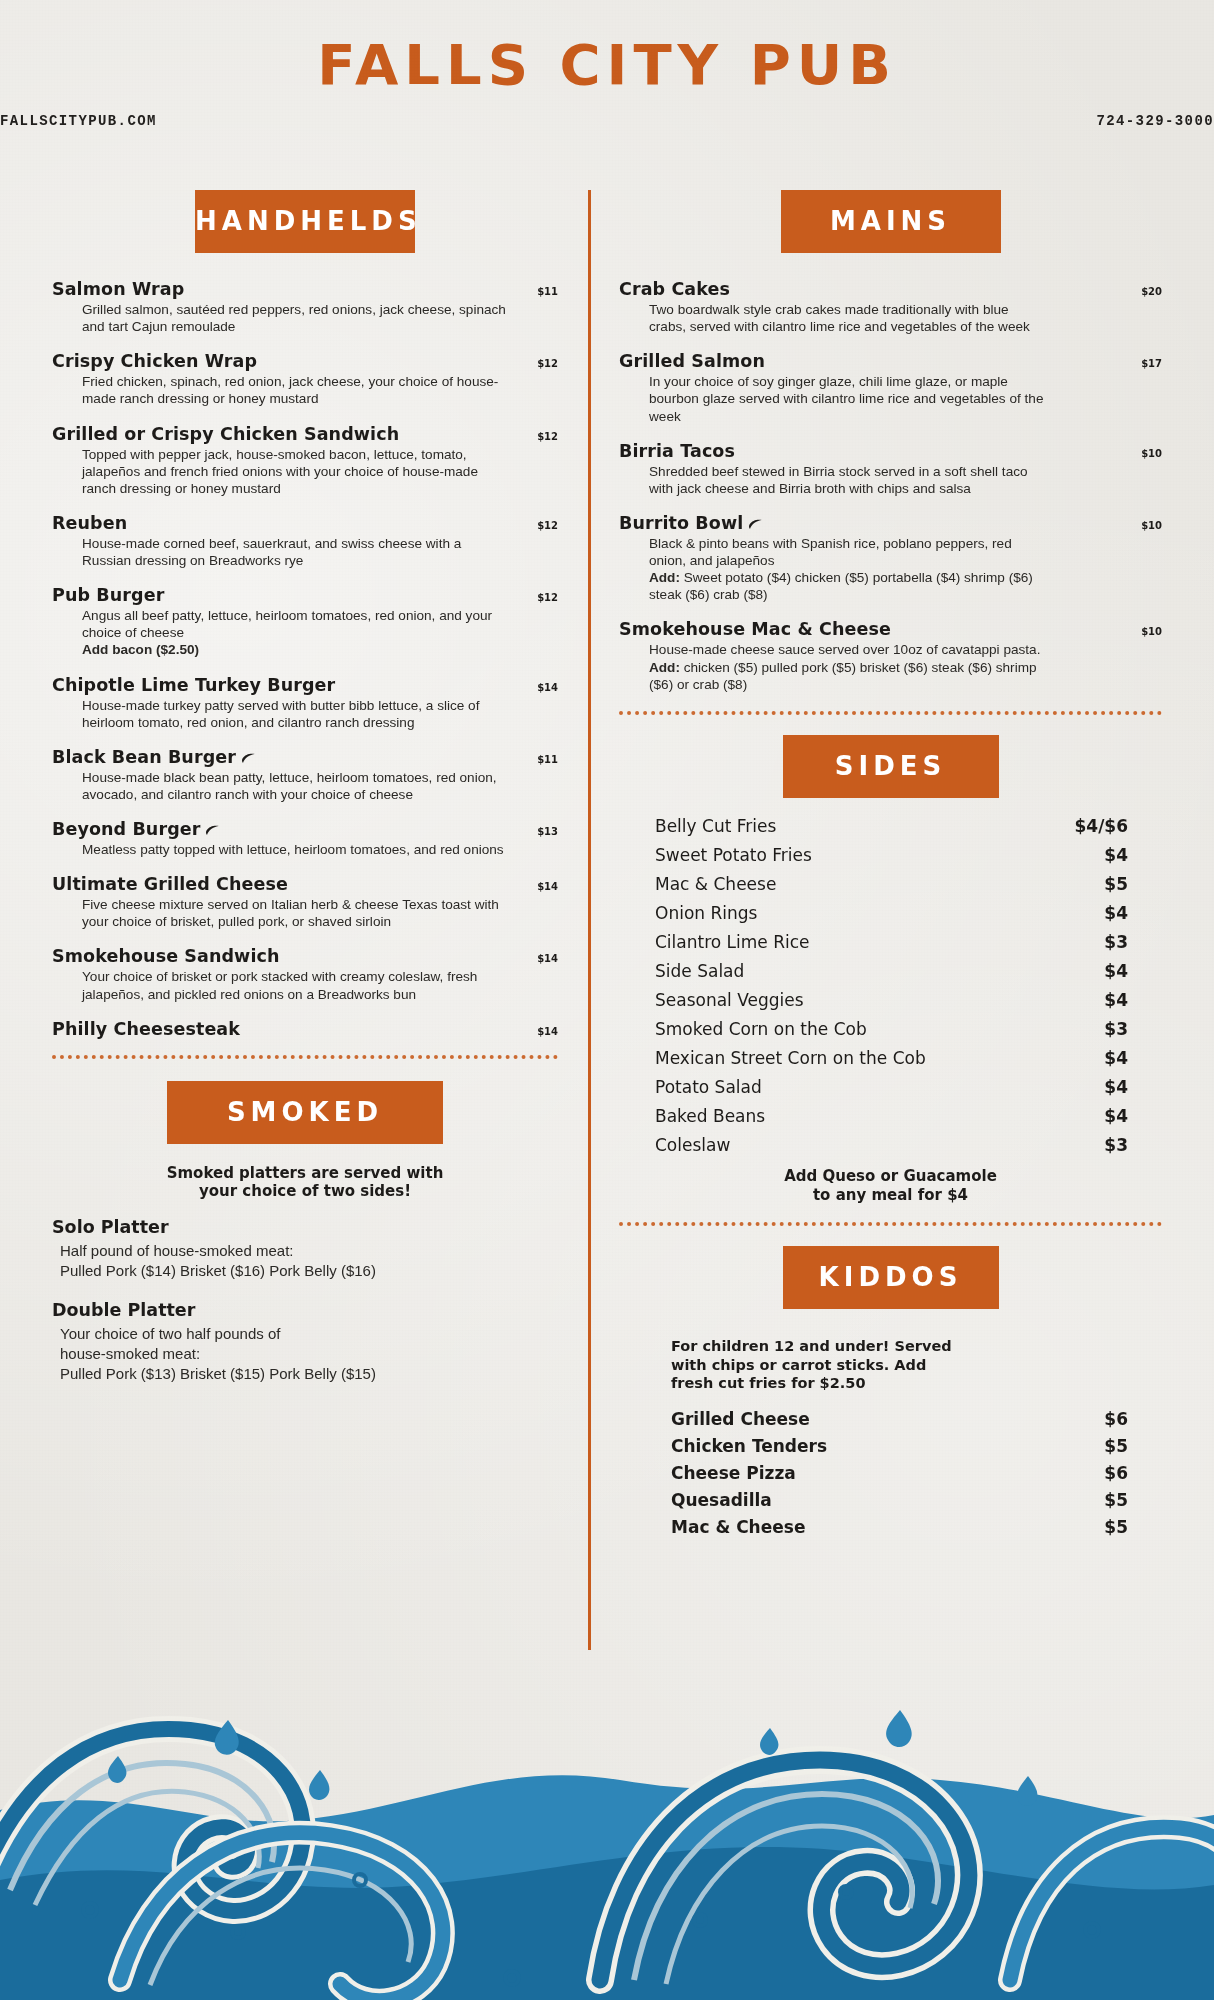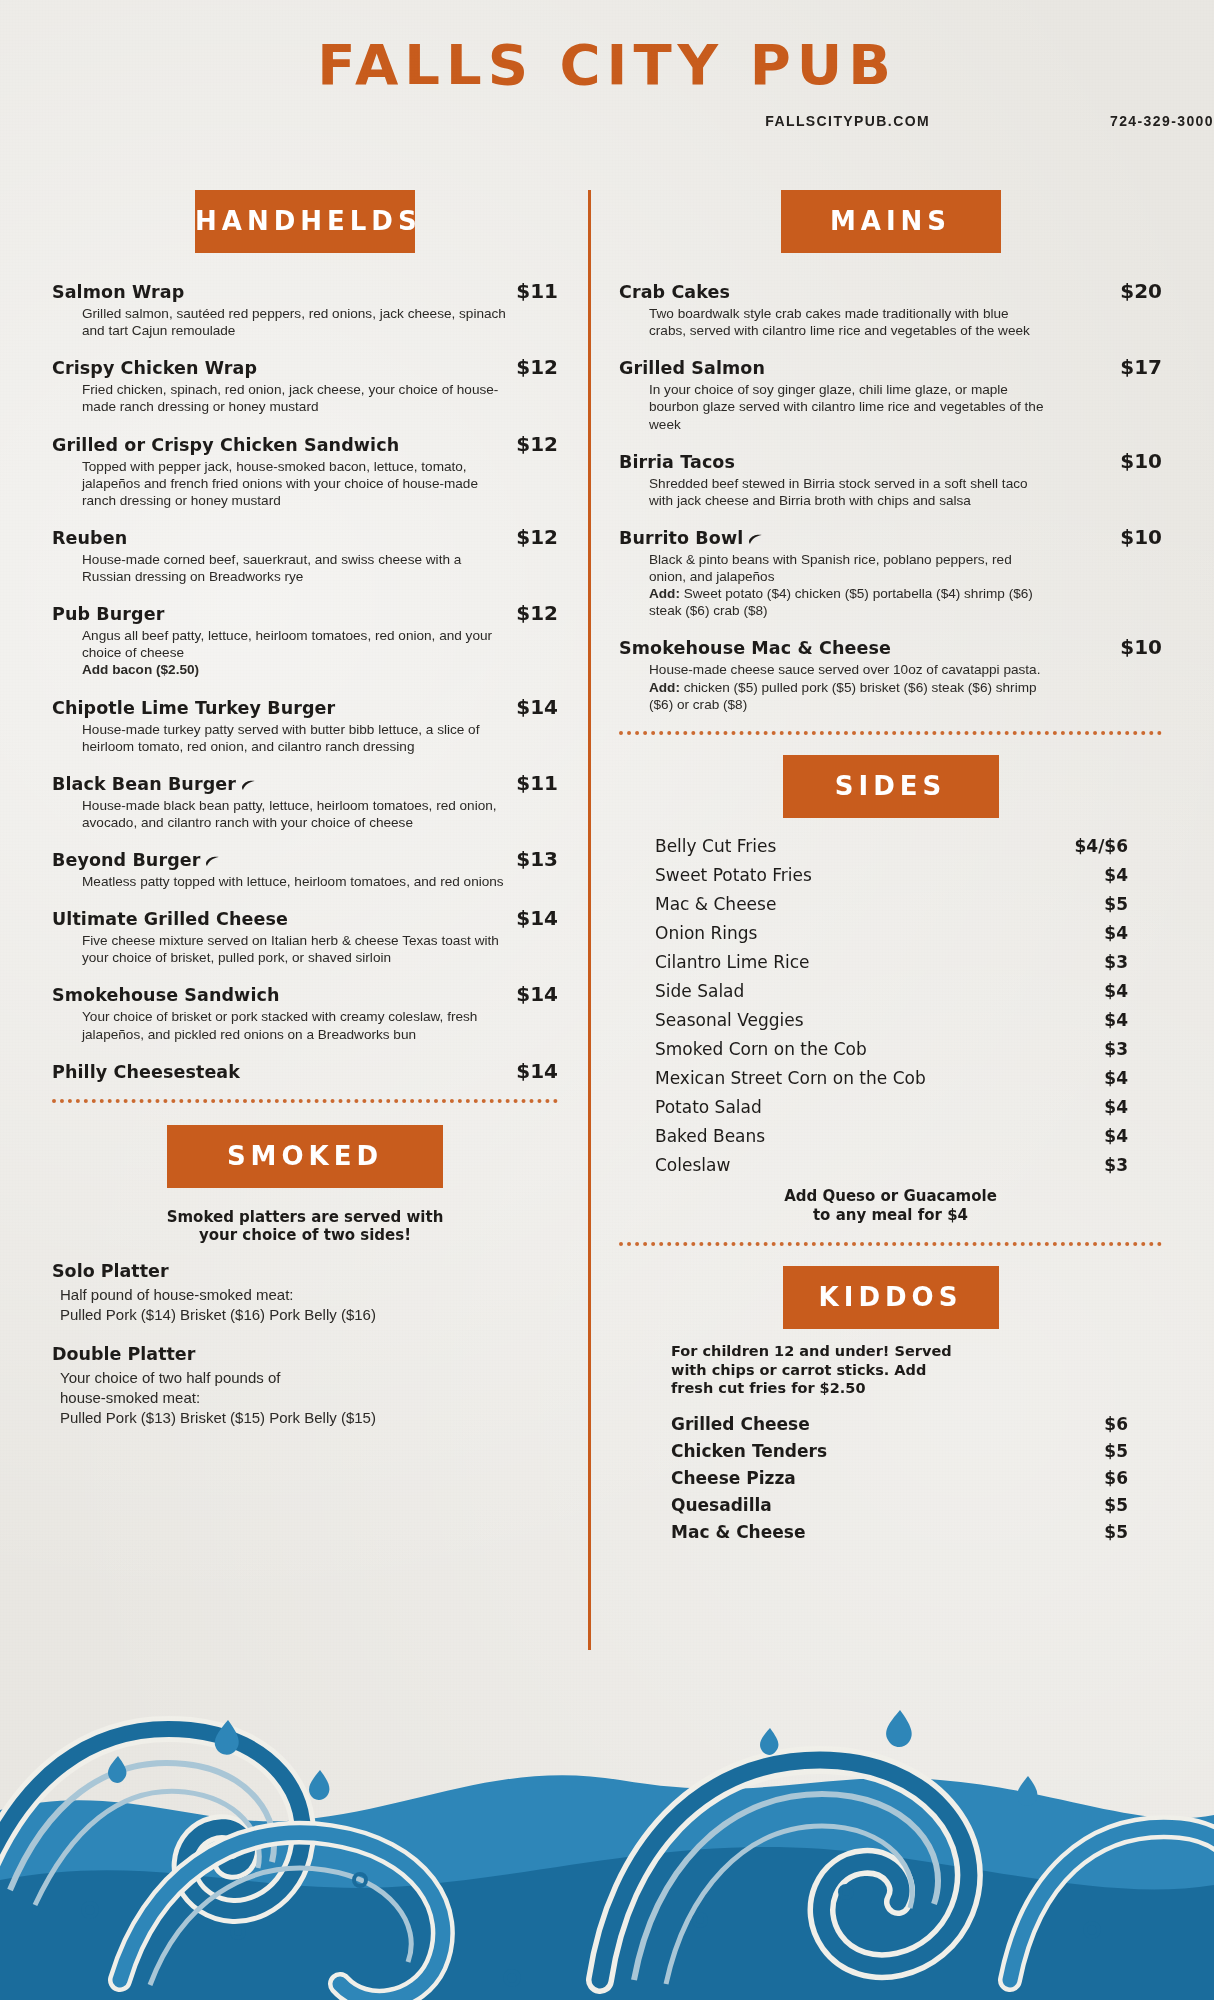--- a/index.html
+++ b/index.html
@@ -41,26 +41,27 @@
     font-family: "DejaVu Sans", sans-serif;
     font-weight: 700;
     font-size: 56px;
     letter-spacing: 6px;
     color: #c85c1d;
     margin: 0;
   }
   .contact-row {
     margin-top: 16px;
     display: flex;
-    justify-content: flex-end;
+    justify-content: space-between;
     gap: 180px;
     font-weight: 700;
     font-size: 14px;
     letter-spacing: 1.4px;
     color: #23211f;
+    font-family: Liberation Mono, monospace;
   }
 
   
   .columns {
     position: absolute;
     top: 190px;
     left: 0;
     right: 0;
     display: flex;
     padding: 0 52px;
@@ -83,42 +84,42 @@
     font-weight: 700;
     letter-spacing: 5px;
     font-size: 26px;
     text-align: center;
     padding: 16px 0 17px;
     margin: 0 auto 26px;
     width: 276px;
   }
   .banner.wide { width: 220px; }
   .banner.sides { width: 216px; margin-bottom: 18px; }
-  .banner.kiddos { width: 216px; margin-bottom: 13px; }
+  .banner.kiddos { width: 216px; margin-bottom: 28px; }
   .banner.smoked { width: 276px; margin-bottom: 20px; }
 
   
   .item { margin-bottom: 16px; }
   .item-head {
     display: flex;
     align-items: baseline;
     justify-content: space-between;
     gap: 10px;
   }
   .item-name {
     font-family: "DejaVu Sans", sans-serif;
     font-weight: 700;
     font-size: 17.5px;
     color: #1d1b19;
     letter-spacing: .1px;
   }
   .item-price {
     font-family: "DejaVu Sans", sans-serif;
     font-weight: 700;
-    font-size: 20px;
+    font-size: 10px;
     color: #1d1b19;
     white-space: nowrap;
   }
   .item-desc {
     font-size: 13.6px;
     line-height: 1.26;
     color: #2b2926;
     margin-top: 2px;
     max-width: 430px;
     margin-left: 30px;

